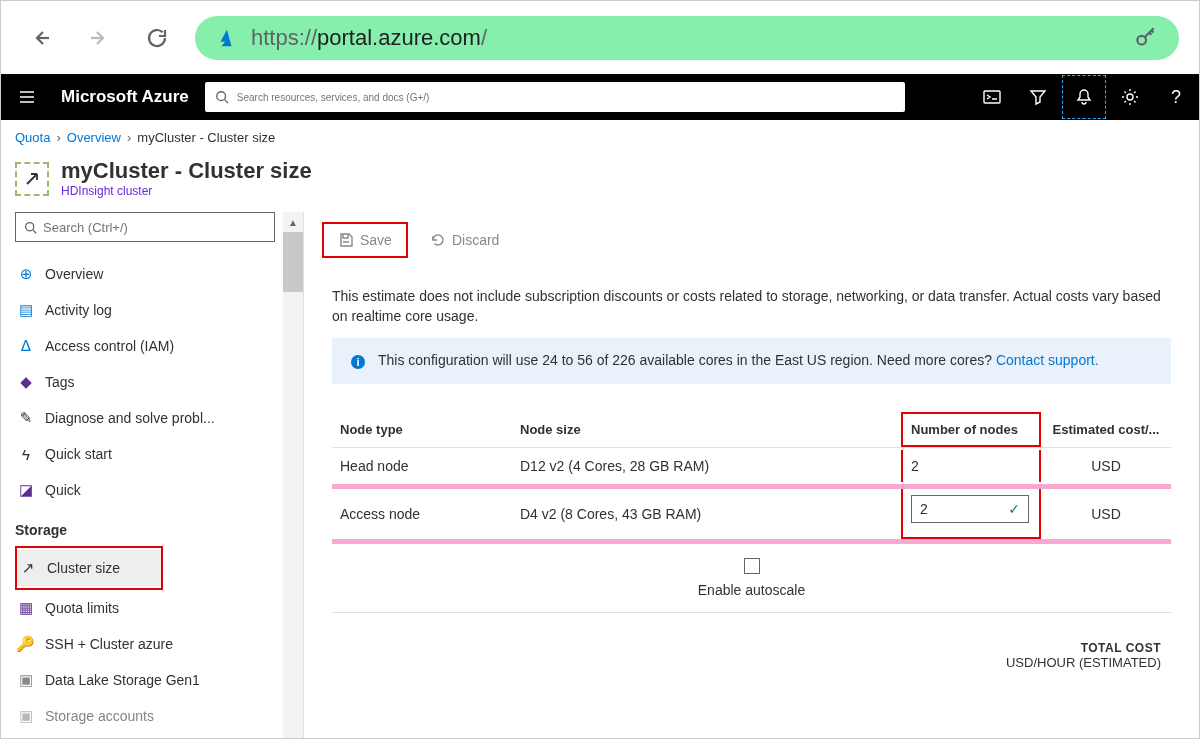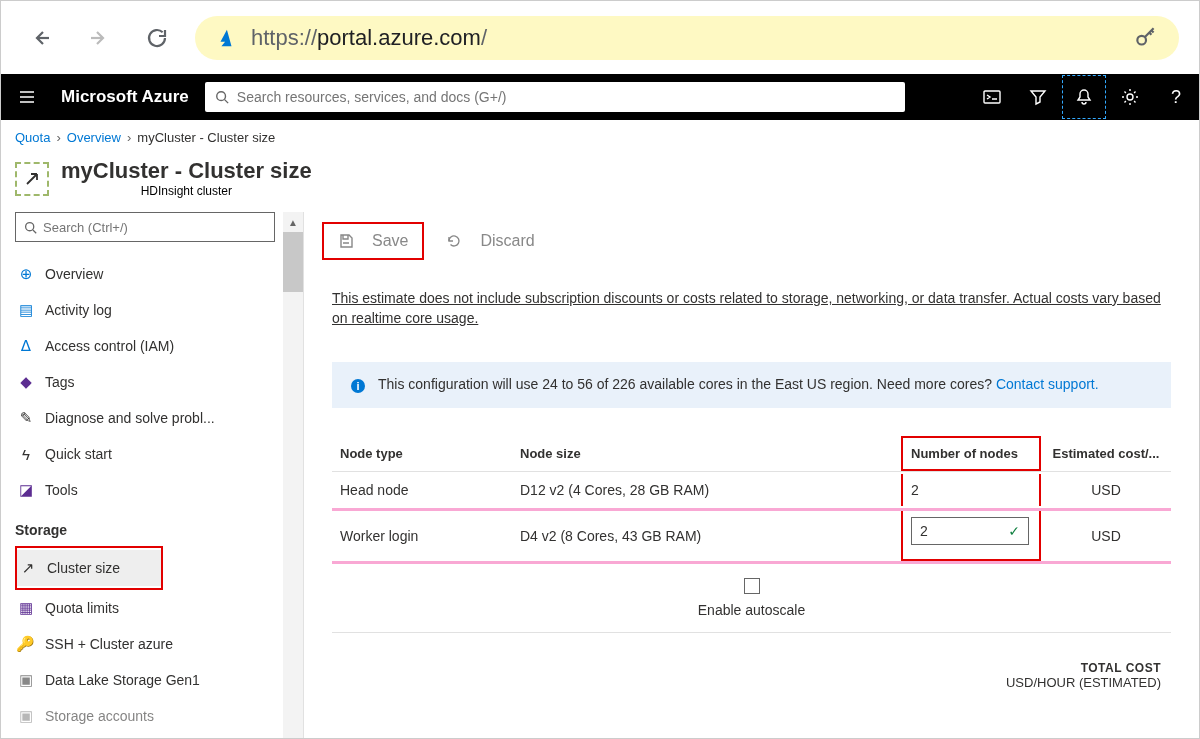--- a/index.html
+++ b/index.html
@@ -2,76 +2,76 @@
 <html><head>
 <meta charset="utf-8">
 <style>
 * { box-sizing: border-box; margin: 0; padding: 0; font-family: 'Segoe UI', Arial, sans-serif; }
 body { width: 1200px; height: 739px; overflow: hidden; background: #fff; border: 1px solid #ccc; }
 
 
 .browser-bar { height: 73px; display: flex; align-items: center; padding: 0 20px; gap: 18px; }
 .nav-btn { width: 40px; height: 40px; display: flex; align-items: center; justify-content: center; color: #5f6368; cursor: pointer; border-radius: 50%; font-size: 24px; }
 .nav-btn.disabled { color: #bbb; }
-.url-bar { flex: 1; background: #fef9c3; border-radius: 30px; height: 44px; display: flex; align-items: center; padding: 0 20px; gap: 14px; font-size: 22px; color: #202124; }
+.url-bar { flex: 1; background: #86efac; border-radius: 30px; height: 44px; display: flex; align-items: center; padding: 0 20px; gap: 14px; font-size: 22px; color: #202124; }
 .url-bar .azure-logo { color: #0078d4; font-size: 20px; }
 .url-end { display: flex; align-items: center; gap: 20px; margin-left: auto; }
 .key-icon { color: #5f6368; font-size: 22px; }
 
 
 .azure-top { height: 46px; background: #000; color: #fff; display: flex; align-items: center; padding: 0 0 0 8px; gap: 16px; }
 .hamburger { width: 36px; display:flex; align-items:center; justify-content:center; cursor:pointer; color:#fff; }
 .azure-brand { font-size: 17px; font-weight: 600; white-space: nowrap; }
 .azure-search { flex: 0 0 700px; background: #fff; height: 30px; display: flex; align-items: center; padding: 0 10px; gap: 8px; color: #555; font-size: 14px; border-radius: 2px; }
-.azure-search input { border: none; outline: none; flex:1; font-size: 14px; background: transparent; }
+.azure-search input { border: none; outline: none; flex:1; font-size: 10px; background: transparent; }
 .azure-top-right { margin-left: auto; display: flex; align-items: center; height: 100%; }
 .top-icon { width: 46px; height: 46px; display:flex; align-items:center; justify-content:center; cursor:pointer; color:#fff; }
 .top-icon.highlighted { outline: 1px dashed #3af; outline-offset: -2px; }
 
 
 .breadcrumb { height: 34px; display:flex; align-items:center; padding: 0 14px; font-size: 13px; color: #323130; }
 .breadcrumb a { color: #0078d4; text-decoration: none; }
 .breadcrumb .sep { margin: 0 6px; color: #666; }
 
 
 .page-header { display:flex; align-items:flex-start; padding: 4px 14px 14px 14px; gap: 12px; }
 .header-icon { width: 34px; height: 34px; border: 2px dashed #9fb86b; display:flex; align-items:center; justify-content:center; color:#323130; margin-top:4px; }
 .header-text h1 { font-size: 22px; font-weight: 600; color: #323130; }
-.header-text .sub { font-size: 12px; color: #000000; text-align: center; }
+.header-text .sub { font-size: 12px; color: #6d28d9; }
 
 
 .body { display:flex; height: calc(739px - 73px - 46px - 34px - 58px); }
 .sidebar { width: 302px; padding: 0 0 0 14px; position: relative; }
 .sidebar .search-row { display:flex; align-items:center; gap: 8px; margin-bottom: 14px; }
 .sidebar .side-search { flex:1; border: 1px solid #666; height: 30px; display:flex; align-items:center; padding: 0 8px; gap: 6px; font-size: 13px; color: #666; }
 .sidebar .side-search input { border:none; outline:none; flex:1; font-size:13px; }
 .sidebar .collapse { font-size: 14px; color:#666; cursor:pointer; padding: 0 6px; }
 .side-list { list-style:none; }
 .side-item { display:flex; align-items:center; gap: 10px; height: 36px; font-size: 14px; color: #323130; cursor:pointer; padding-left: 2px; white-space: nowrap; overflow:hidden; text-overflow: ellipsis; }
 .side-item .ic { width: 18px; display:flex; align-items:center; justify-content:center; font-size: 15px; }
 .side-section { font-size: 14px; font-weight: 600; color:#323130; margin: 14px 0 8px 0; }
 .side-item.selected { background: #eee; }
 .red-box-side { border: 2px solid #e20000; padding: 2px 0; margin-right: 140px; }
 .side-scroll { position:absolute; right:0; top:0; bottom:0; width:20px; background:#f3f3f3; }
 .side-scroll .thumb { background:#c8c8c8; width:100%; height:60px; }
 .side-scroll .up, .side-scroll .down { height:20px; display:flex; align-items:center; justify-content:center; color:#666; font-size:10px; }
 
 .main { flex:1; border-left: 1px solid #e1e1e1; display:flex; flex-direction:column; }
 .toolbar { display:flex; align-items:center; gap: 14px; padding: 10px 18px; border-bottom: 1px solid transparent; }
-.tbtn { display:flex; align-items:center; gap: 18px; font-size: 16px; color: #888; cursor:pointer; padding: 4px 8px; justify-content: center; }
+.tbtn { display:flex; align-items:center; gap: 6px; font-size: 14px; color: #888; cursor:pointer; padding: 4px 8px; justify-content: center; }
 .red-box-save { border: 2px solid #e20000; padding: 4px 6px; }
 .main-content { padding: 18px 28px; font-size: 14px; color: #323130; }
-.estimate { margin-bottom: 34px; line-height: 1.4; text-decoration: underline; }
+.estimate { margin-bottom: 12px; line-height: 1.4; }
 .info-box { background: #e9f1fa; padding: 14px 18px; display:flex; gap: 12px; margin-bottom: 28px; }
 .info-box .ic { color: #0078d4; font-size: 16px; margin-top:2px; }
 .info-box a { color: #0078d4; text-decoration:none; }
 
 table.nodes { width: 100%; border-collapse: collapse; }
 table.nodes th { text-align:left; font-weight:600; font-size:13px; padding: 10px 8px; border-bottom: 1px solid #e1e1e1; white-space: nowrap; }
-table.nodes td { padding: 10px 8px; border-bottom: 3px solid #f9a8d4; font-size:14px; }
+table.nodes td { padding: 10px 8px; border-bottom: 5px solid #f9a8d4; font-size:14px; }
 .red-box-col { border: 2px solid #e20000; }
 .red-inner { padding: 8px; }
 .node-input { border: 1px solid #666; height: 28px; width: 118px; display:flex; align-items:center; padding: 0 8px; justify-content: space-between; }
 .node-input .check { color: #108040; }
 .checkbox-row { display:flex; align-items:center; gap: 8px; margin-top: 14px; flex-direction: column; }
 .checkbox { width:16px; height:16px; border: 1px solid #666; }
 
 .total { text-align: right; margin-top: 28px; padding-right: 10px; }
 .total .t1 { font-weight:700; font-size: 12px; letter-spacing: 0.5px; }
 .total .t2 { font-size: 13px; color: #323130; }
@@ -214,21 +214,21 @@
       <li class="side-item">
           <span class="ic">✎</span>
           <span>Diagnose and solve probl...</span>
         </li>
       <li class="side-item">
           <span class="ic">ϟ</span>
           <span>Quick start</span>
         </li>
       <li class="side-item">
           <span class="ic" style="color:#5c2d91">◪</span>
-          <span>Tools</span>
+          <span>Quick</span>
         </li>
     </ul>
     <div class="side-section">Storage</div>
     <ul class="side-list">
       <li class="red-box-side">
           <div class="side-item selected">
             <span class="ic">↗</span>
             <span>Cluster size</span>
           </div>
         </li>
@@ -314,21 +314,21 @@
             <td>Head node</td>
             <td>D12 v2 (4 Cores, 28 GB RAM)</td>
             <td style="padding:0">
                 <div class="red-box-col" style="border-top:none;border-bottom:none">
                   <div class="red-inner">2</div>
                 </div>
               </td>
             <td style="text-align:center">USD</td>
           </tr>
           <tr>
-            <td>Worker login</td>
+            <td>Access node</td>
             <td>D4 v2 (8 Cores, 43 GB RAM)</td>
             <td style="padding:0">
                 <div class="red-box-col" style="border-top:none">
                   <div class="red-inner" style="padding:6px 8px 14px 8px">
               <div class="node-input">
                 <span>2</span>
                 <span class="check">✓</span>
               </div>
             </div>
                 </div>

